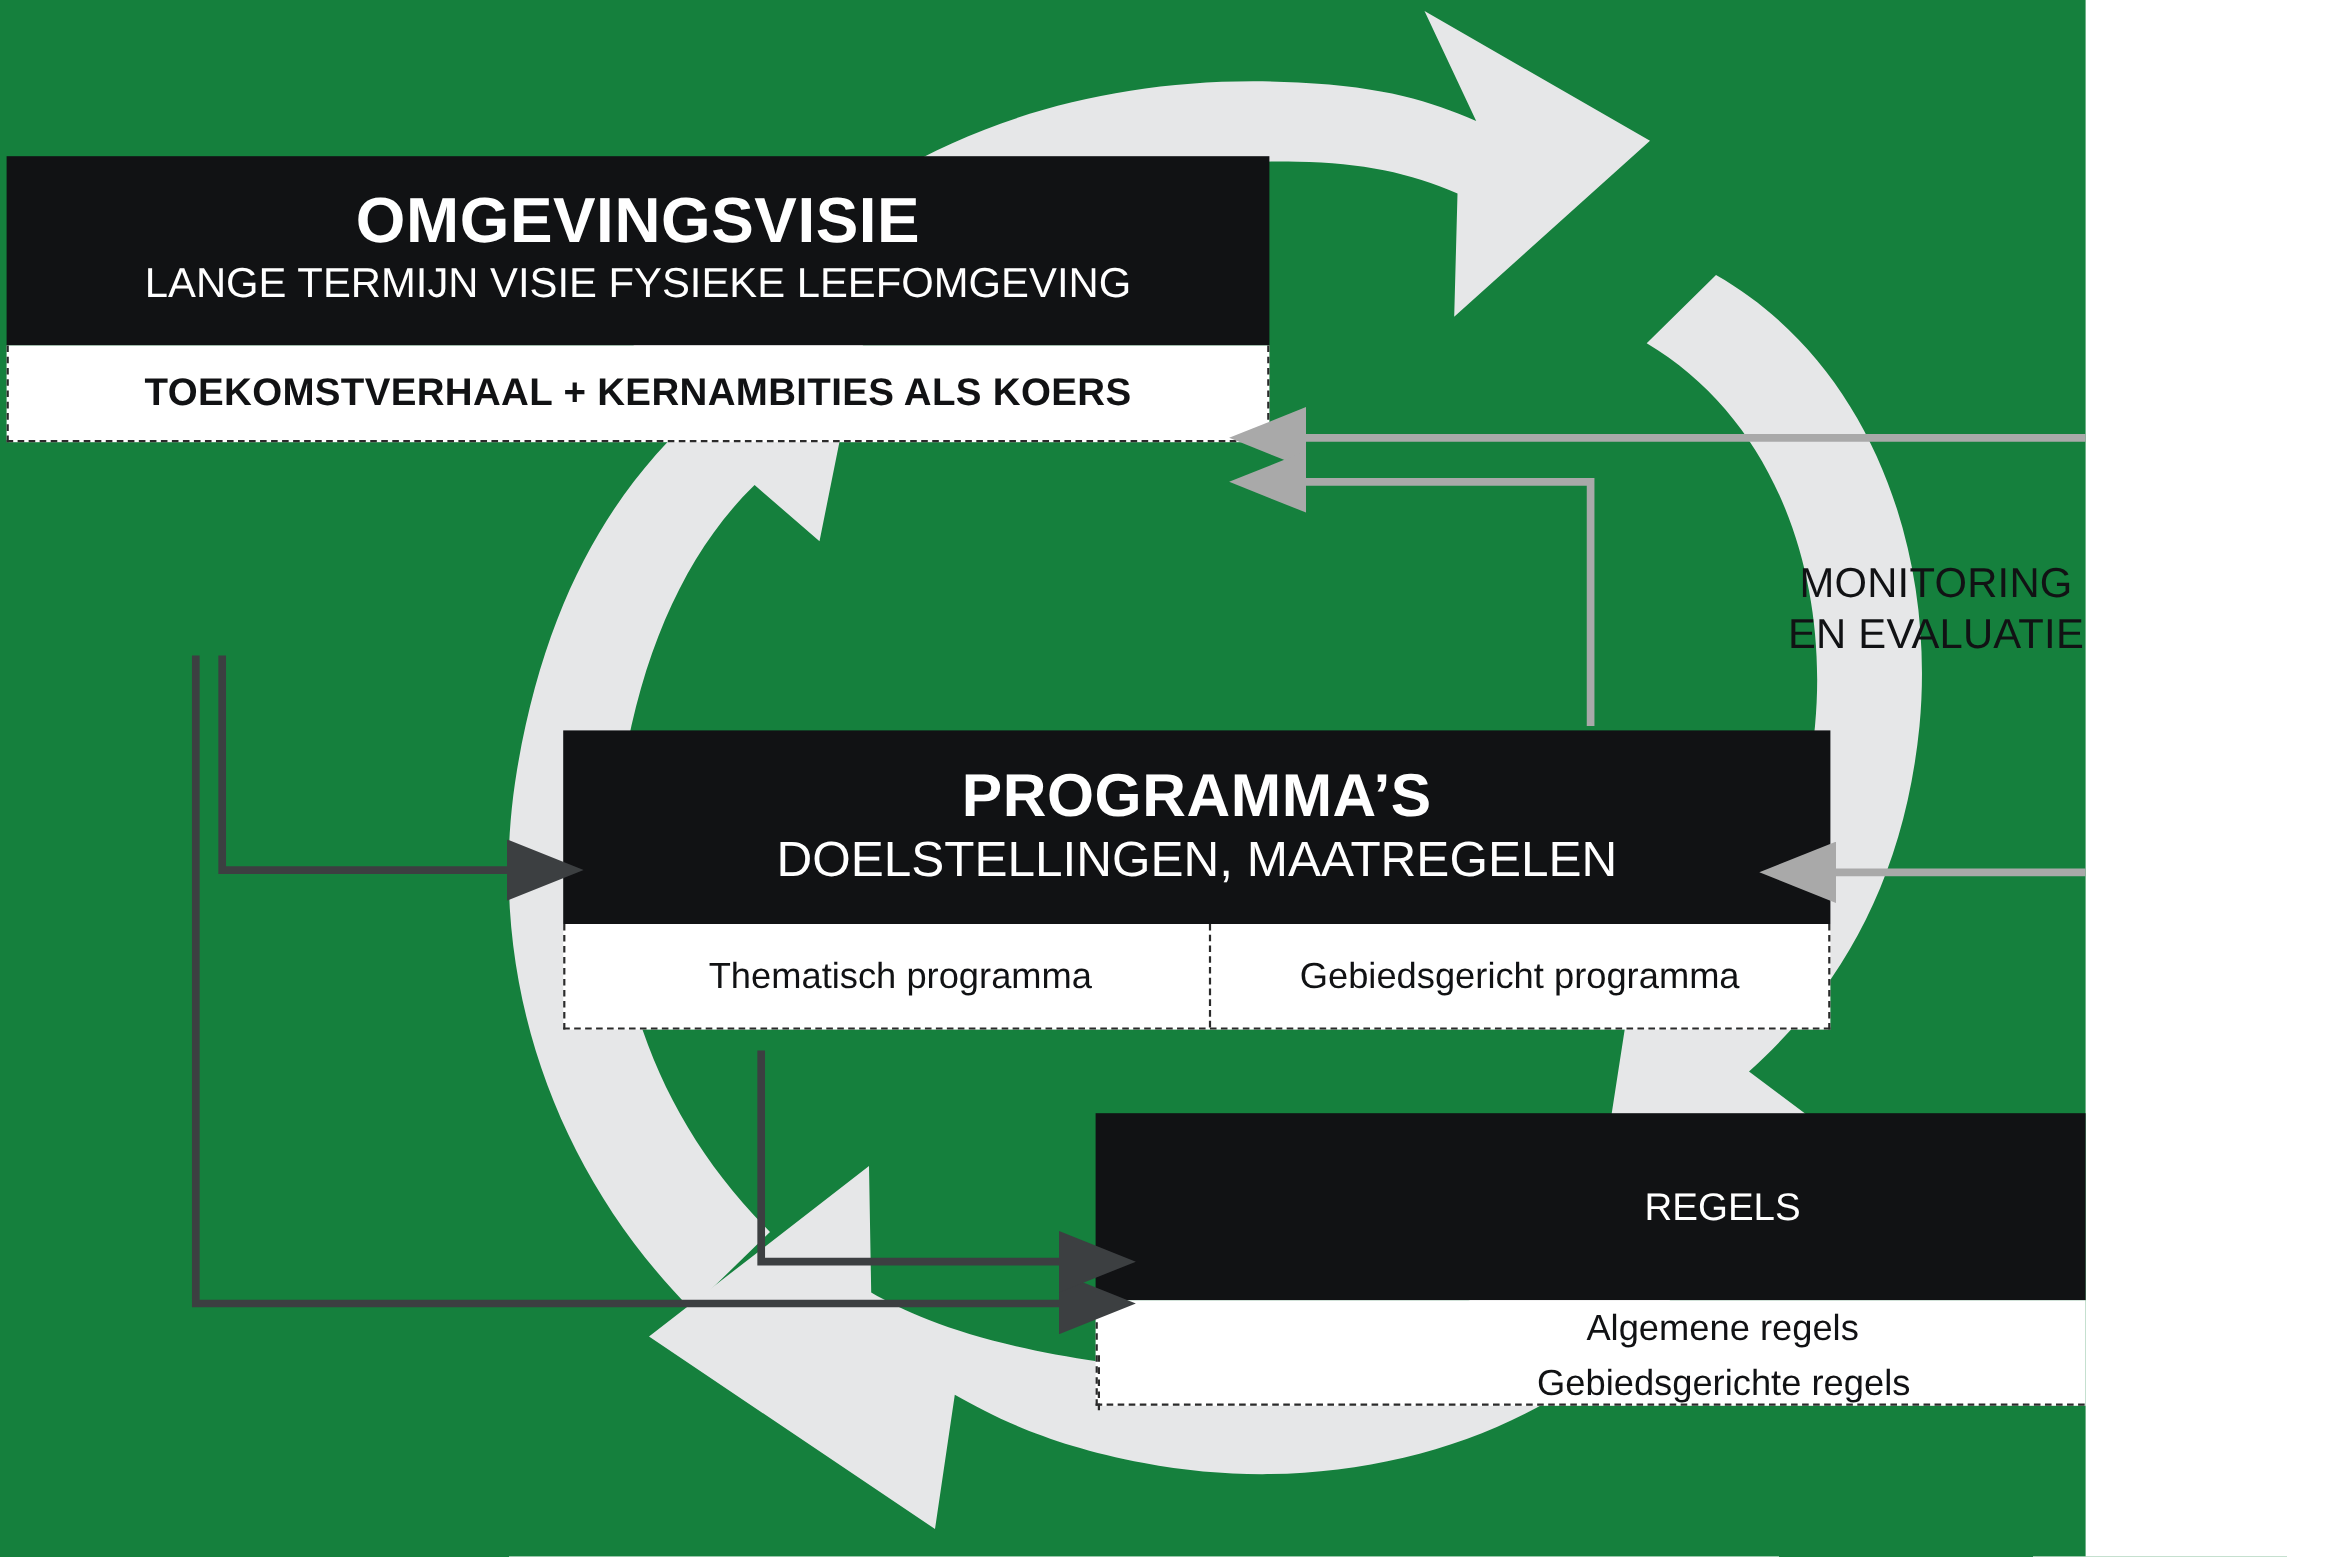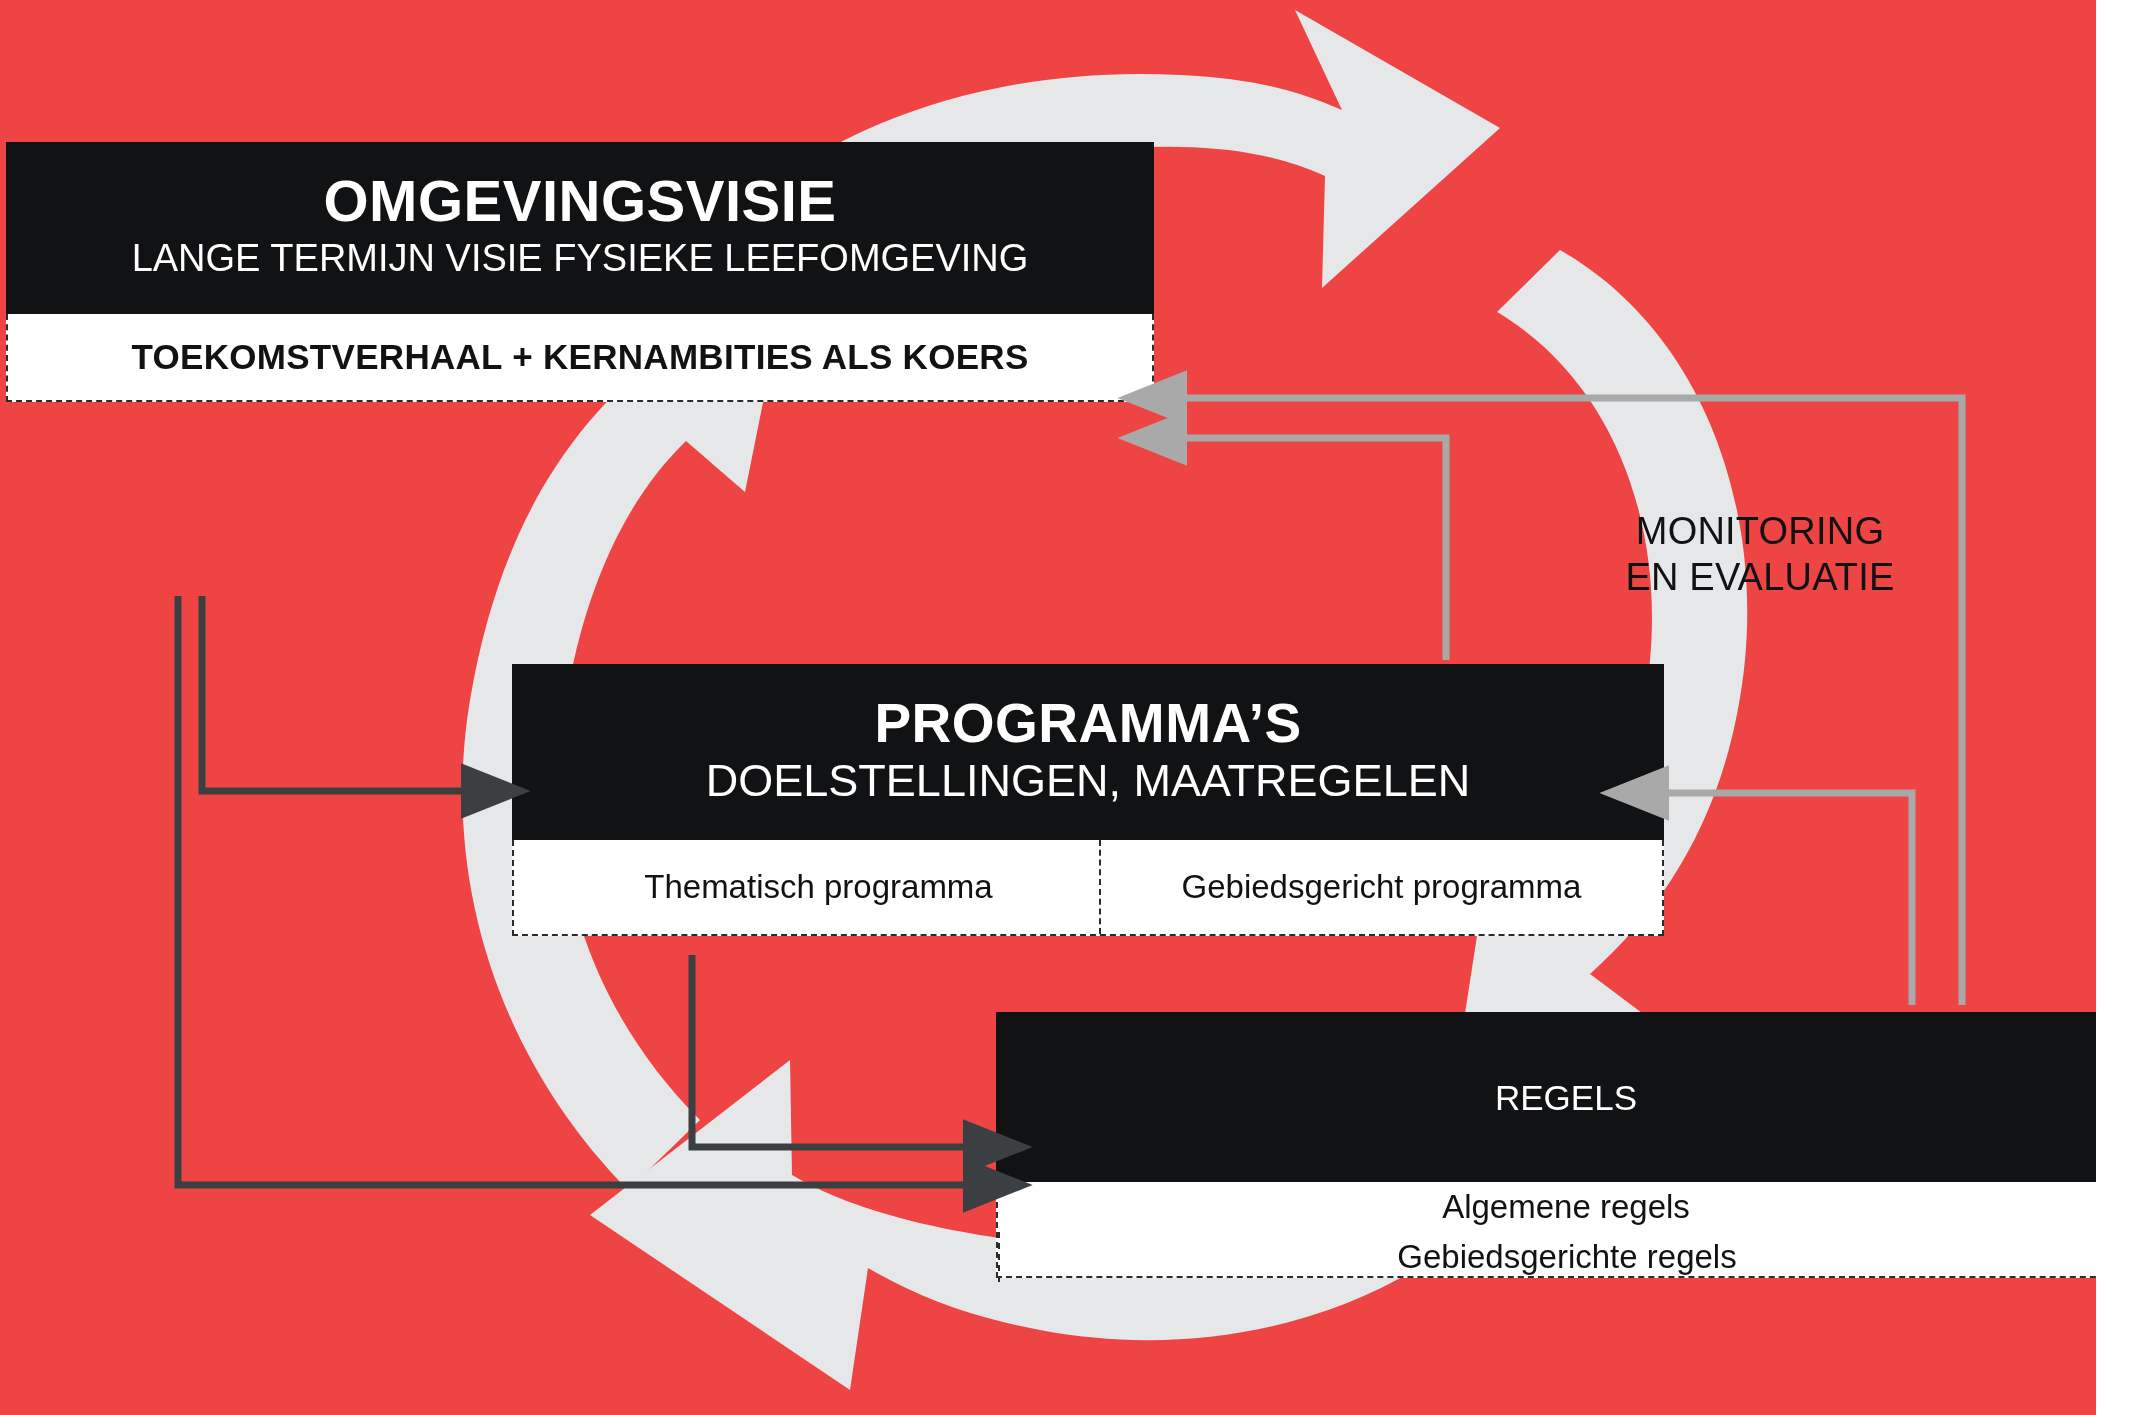--- a/index.html
+++ b/index.html
@@ -7,23 +7,23 @@
     margin: 0;
     padding: 0;
     background: #ffffff;
   }
   body {
     font-family: "Liberation Sans", sans-serif;
     -webkit-font-smoothing: antialiased;
   }
   #stage {
     position: relative;
-    width: 2096px;
+    width: 1896px;
     height: 1415px;
-    background: #ef4444;
+    background: #15803d;
     overflow: hidden;
     text-decoration: underline;
   }
   #bg-arrows {
     position: absolute;
     left: 0; top: 0;
     width: 2136px;
     height: 1415px;
     z-index: 1;
     pointer-events: none;

